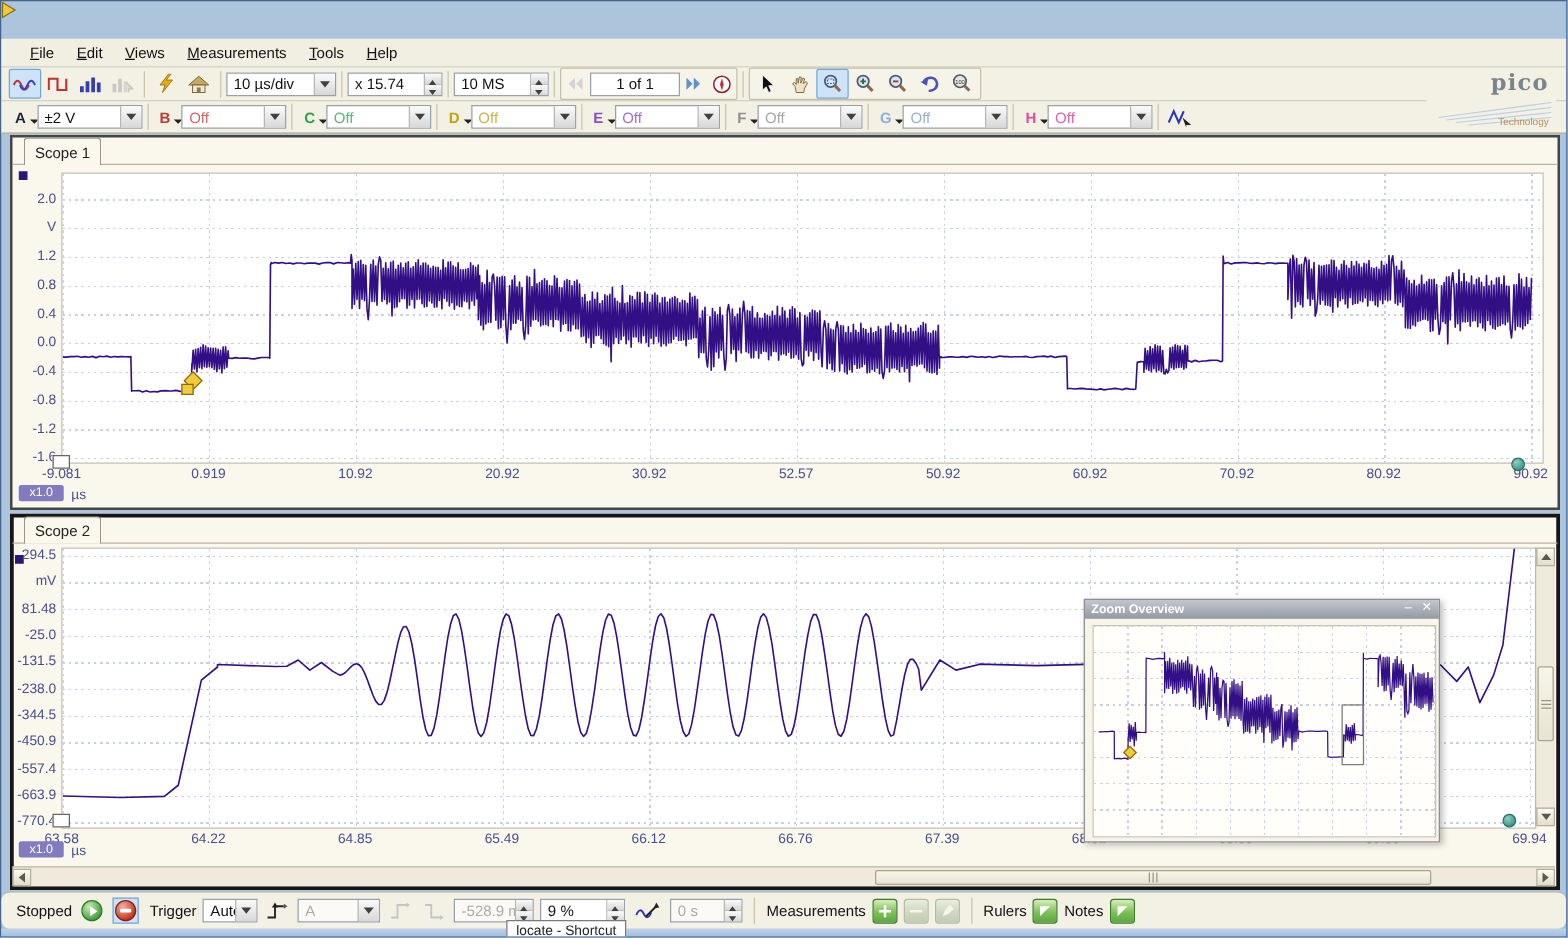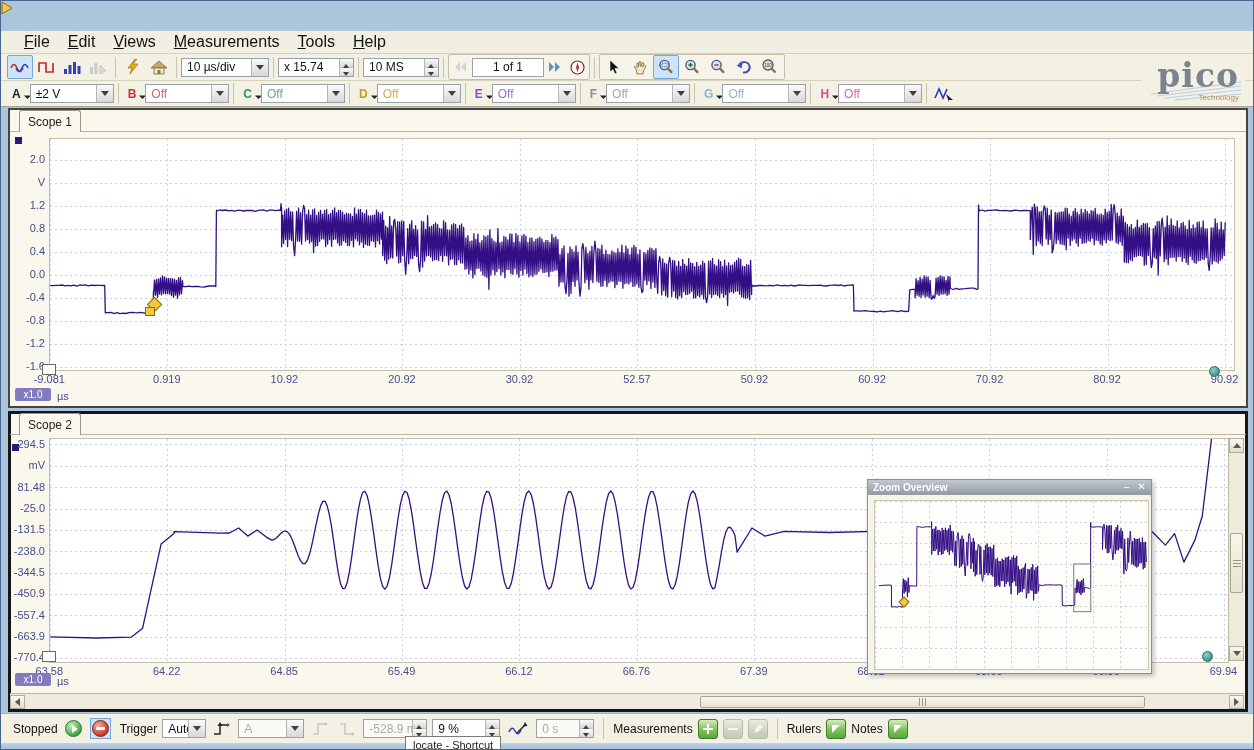--- a/index.html
+++ b/index.html
@@ -14,21 +14,21 @@
     background:linear-gradient(#f6f9fc,#cfdae6 50%,#bcc9d8);box-sizing:border-box;}
   #btn-min{right:70px;} #btn-max{right:40px;}
   #btn-close{right:10px;background:linear-gradient(#e9a38f,#cf5a40 45%,#b03a26);border-color:#7c2516;}
   #btn-min::after{content:"";position:absolute;left:8px;bottom:4px;width:10px;height:3px;background:#333;}
   #btn-max::after{content:"";position:absolute;left:9px;top:4px;width:8px;height:8px;border:2px solid #333;}
   #btn-close::before,#btn-close::after{content:"";position:absolute;left:7px;top:8px;width:12px;height:2.5px;background:#fff;border-radius:1px;}
   #btn-close::before{transform:rotate(45deg);} #btn-close::after{transform:rotate(-45deg);}
   
   #menubar{position:absolute;left:0;top:30px;width:100%;height:23px;background:#f1eee2;
     border-bottom:1px solid #d6d1bd;display:flex;align-items:center;padding-left:14px;box-sizing:border-box;}
-  .menu-item{display:inline-block;font-size:16px;color:#111;padding:3px 9px;cursor:default;}
+  .menu-item{display:inline-block;font-size:12px;color:#111;padding:3px 9px;cursor:default;}
   .menu-item::first-letter{text-decoration:underline;}
   
   #toolbar{position:absolute;left:0;top:53px;width:100%;height:27px;background:#f3f0e4;
     border-bottom:1px solid #d6d1bd;display:flex;align-items:center;padding-left:6px;box-sizing:border-box;}
   #chbar{position:absolute;left:0;top:80px;width:100%;height:26px;background:#f3f0e4;
     border-bottom:1px solid #a9a593;display:flex;align-items:center;padding-left:6px;box-sizing:border-box;}
   .tbtn{width:24px;height:22px;display:flex;align-items:center;justify-content:center;border:1px solid transparent;border-radius:2px;flex:0 0 auto;}
   .tbtn.sel{background:#cde3f8;border-color:#74a6da;}
   .tbtn.dis{opacity:.45;filter:grayscale(.8);}
   .vsep{width:1px;height:21px;background:#c9c4ae;margin:0 4px;flex:0 0 auto;}
@@ -43,21 +43,21 @@
   .spin .up::after,.spin .dn::after{content:"";position:absolute;left:3px;border:3px solid transparent;}
   .spin .up::after{top:2px;border-bottom:4px solid #404040;}
   .spin .dn::after{top:4px;border-top:4px solid #404040;}
   .dis-combo{color:#aaa;background:#fbfaf6;}
   .group-box{display:flex;align-items:center;border:1px solid #c5c0aa;background:#f6f3e8;border-radius:2px;padding:0 1px;height:24px;flex:0 0 auto;}
   .ch-letter{font-size:12px;font-weight:bold;margin:0 3px 0 5px;position:relative;flex:0 0 auto;}
   .ch-arrow{display:inline-block;width:0;height:0;border-left:5px solid #222;border-top:5px solid transparent;margin-left:1px;transform:translateY(2px) rotate(-45deg);}
   .ch-combo{width:84px;}
   
   #logo{position:absolute;right:8px;top:55px;width:104px;height:48px;z-index:5;background:#f3f0e4;}
-  #logo .brand{position:absolute;right:6px;top:0px;font-family:"DejaVu Serif",serif;font-size:33px;font-weight:bold;color:#7b848e;letter-spacing:1px;}
+  #logo .brand{position:absolute;right:6px;top:0px;font-family:"DejaVu Serif",serif;font-size:18px;font-weight:bold;color:#7b848e;letter-spacing:1px;}
   #logo .sub{position:absolute;right:6px;bottom:2px;font-size:8px;color:#b5915a;}
   
   .panel{position:absolute;background:#faf7ec;box-sizing:border-box;}
   #panel1{left:7px;top:107px;width:1240px;height:300px;border:2px solid #454545;}
   #panel2{left:7px;top:410px;width:1240px;height:301px;border:3px solid #161616;}
   .tab{position:absolute;height:22px;background:#faf7ec;border:1px solid #9a9484;border-bottom:none;
     border-radius:3px 3px 0 0;font-size:12px;color:#222;display:flex;align-items:center;justify-content:center;box-sizing:border-box;}
   #tab1{left:18px;top:109px;width:62px;}
   #tab2{left:18px;top:412px;width:62px;}
   .tabline{position:absolute;left:9px;width:1236px;height:1px;background:#b9b4a2;}
@@ -92,21 +92,21 @@
   
   #ovwin{position:absolute;left:866px;top:478px;width:285px;height:195px;background:#f7f4e9;
     border:1px solid #8f8f8f;box-shadow:2px 2px 5px rgba(0,0,0,.25);z-index:50;box-sizing:border-box;}
   #ovtitle{position:absolute;left:0;top:0;right:0;height:15px;background:linear-gradient(#c2c7cf,#9199a3);
     color:#fff;font-size:10px;font-weight:bold;display:flex;align-items:center;padding-left:5px;box-sizing:border-box;}
   .ovbtn{position:absolute;top:2px;width:13px;height:11px;color:#fff;font-size:10px;line-height:9px;text-align:center;}
   #ovmin{right:18px;} #ovclose{right:3px;}
   #ov-plot{position:absolute;left:6px;top:20px;width:273px;height:168px;background:#fffefb;border:1px solid #c9c5b4;}
   
   #statusbar{position:absolute;left:0;top:712px;width:100%;height:30px;background:#f3f0e4;
-    border-top:1px solid #b4b09e;display:flex;align-items:center;padding-left:12px;box-sizing:border-box;font-size:12px;color:#111;gap:5px;}
+    border-top:1px solid #b4b09e;display:flex;align-items:center;padding-left:12px;box-sizing:border-box;font-size:12px;color:#111;gap:5px;border-radius:7px;}
   #bottom-strip{position:absolute;left:0;top:742px;width:100%;height:8px;background:linear-gradient(#bdd2ea,#9cb9da);}
   .sbtn{width:22px;height:20px;display:flex;align-items:center;justify-content:center;flex:0 0 auto;}
   .sel-wrap{background:#cde3f8;border:1px solid #74a6da;padding:1px;flex:0 0 auto;display:flex;}
   .play{width:17px;height:17px;border-radius:50%;background:radial-gradient(circle at 35% 30%,#c8eeb0,#3f9e3f 75%);border:1px solid #2a7a2a;position:relative;box-sizing:border-box;}
   .play::after{content:"";position:absolute;left:6px;top:4px;border:4px solid transparent;border-left:6px solid #fff;}
   .stop{width:17px;height:17px;border-radius:50%;background:radial-gradient(circle at 35% 30%,#f4b0a0,#c43420 75%);border:1px solid #8a1f10;position:relative;box-sizing:border-box;}
   .stop::after{content:"";position:absolute;left:3px;top:6px;width:9px;height:3px;background:#fff;border-radius:1px;}
   .gbtn{width:18px;height:18px;border-radius:3px;border:1px solid #3f7a33;
     background:linear-gradient(#d6edba,#7cc158 55%,#5ba83e);display:flex;align-items:center;justify-content:center;flex:0 0 auto;}
   .gbtn.dis{opacity:.4;filter:grayscale(.6);}

